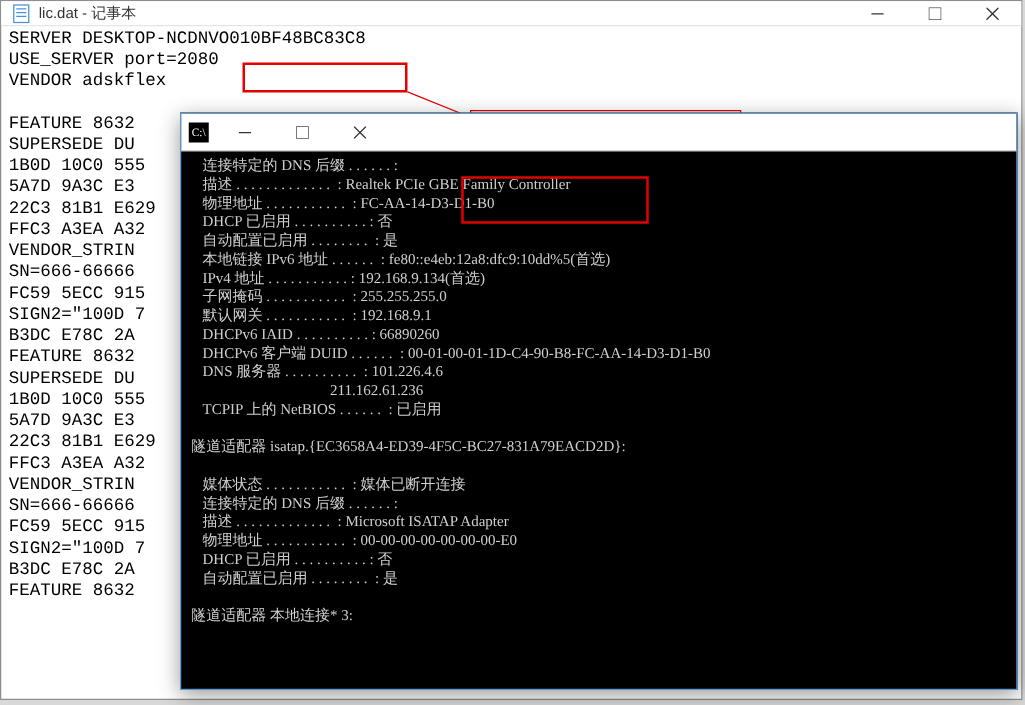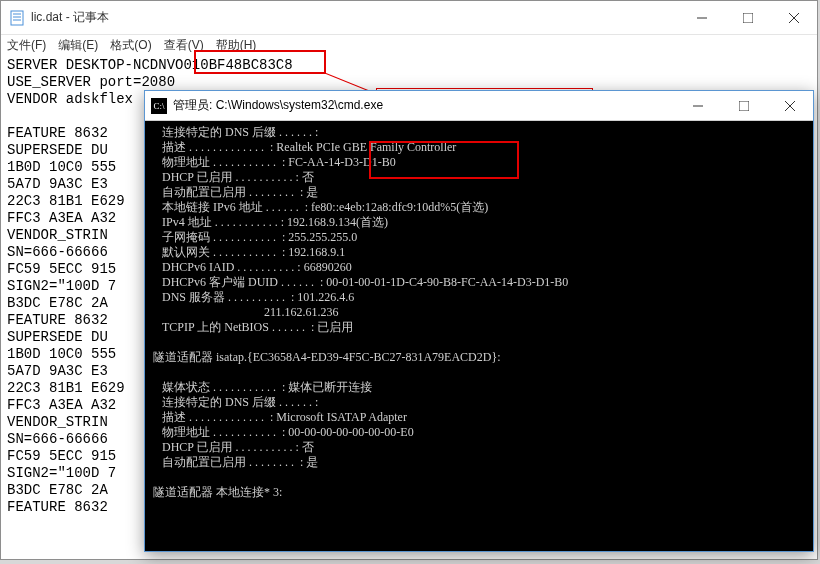--- a/index.html
+++ b/index.html
@@ -1,20 +1,20 @@
 <!DOCTYPE html>
 <html><head>
 <meta charset="utf-8">
 <style>
 * { margin: 0; padding: 0; box-sizing: border-box; }
 body { font-family: "Microsoft YaHei", Arial, sans-serif; font-size: 12px; background: #d8d8d8; width: 820px; height: 564px; position: relative; overflow: hidden; }
 
 
 .notepad { position: absolute; top: 0; left: 0; width: 818px; height: 560px; background: #fff; border: 1px solid #8e8e8e; }
-.notepad-titlebar { height: 34px; background: #fff; display: flex; align-items: center; padding-left: 8px; border-bottom: 1px solid #e5e5e5; }
+.notepad-titlebar { height: 20px; background: #fff; display: flex; align-items: center; padding-left: 8px; border-bottom: 1px solid #e5e5e5; }
 .notepad-icon { width: 16px; height: 16px; margin-right: 6px; display: inline-flex; align-items: center; justify-content: center; }
 .notepad-title { flex: 1; color: #333; }
 .win-btns { display: flex; }
 .win-btn { width: 46px; height: 30px; display: flex; align-items: center; justify-content: center; color: #666; }
 .win-btn svg { width: 10px; height: 10px; }
 
 .menubar { height: 20px; display: flex; align-items: center; padding-left: 6px; gap: 12px; color: #333; }
 .menubar span { cursor: default; }
 
 .notepad-content { padding: 2px 6px; font-family: Consolas, "Courier New", monospace; font-size: 14px; line-height: 17px; color: #000; white-space: pre; overflow: hidden; }
@@ -61,27 +61,20 @@
           </svg>
         </div>
       <div class="win-btn">
           <svg viewBox="0 0 10 10">
             <line x1="0" y1="0" x2="10" y2="10" stroke="#333"></line>
             <line x1="10" y1="0" x2="0" y2="10" stroke="#333"></line>
           </svg>
         </div>
     </div>
   </div>
-  <div class="menubar">
-    <span>文件(F)</span>
-    <span>编辑(E)</span>
-    <span>格式(O)</span>
-    <span>查看(V)</span>
-    <span>帮助(H)</span>
-  </div>
   <div class="notepad-content" id="notepad-content">SERVER DESKTOP-NCDNVO010BF48BC83C8
 USE_SERVER port=2080
 VENDOR adskflex
 
 FEATURE 8632
 SUPERSEDE DU
 1B0D 10C0 555
 5A7D 9A3C E3
 22C3 81B1 E629
 FFC3 A3EA A32
@@ -106,21 +99,20 @@
 
 <div class="highlight-box" style="top:50px; left:194px; width:132px; height:24px;"></div>
 
 <div class="annotation" style="top:88px; left:376px;">输入到此。不要有横杠"-"这个符号</div>
 
 <div class="anno-line" style="top:73px; left:326px; width:58px; transform:rotate(22deg);"></div>
 
 <div class="cmd-win">
   <div class="cmd-titlebar">
     <span class="cmd-icon">C:\</span>
-    <span class="cmd-title">管理员: C:\Windows\system32\cmd.exe</span>
     <div class="win-btns">
       <div class="win-btn">
           <svg viewBox="0 0 10 10">
             <line x1="0" y1="5" x2="10" y2="5" stroke="#333"></line>
           </svg>
         </div>
       <div class="win-btn">
           <svg viewBox="0 0 10 10">
             <rect x="0" y="0" width="10" height="10" fill="none" stroke="#333"></rect>
           </svg>

